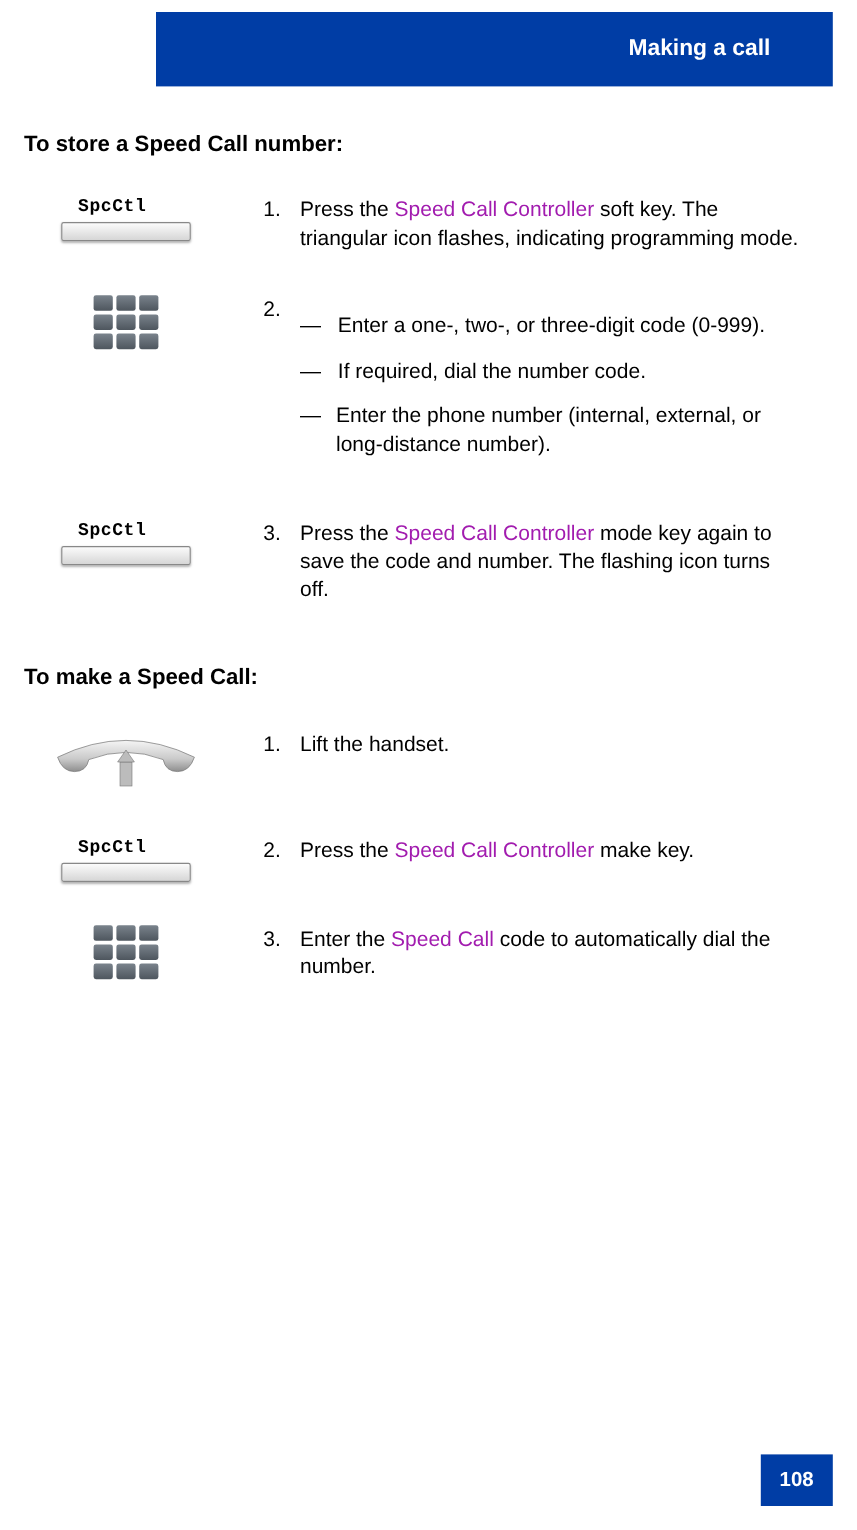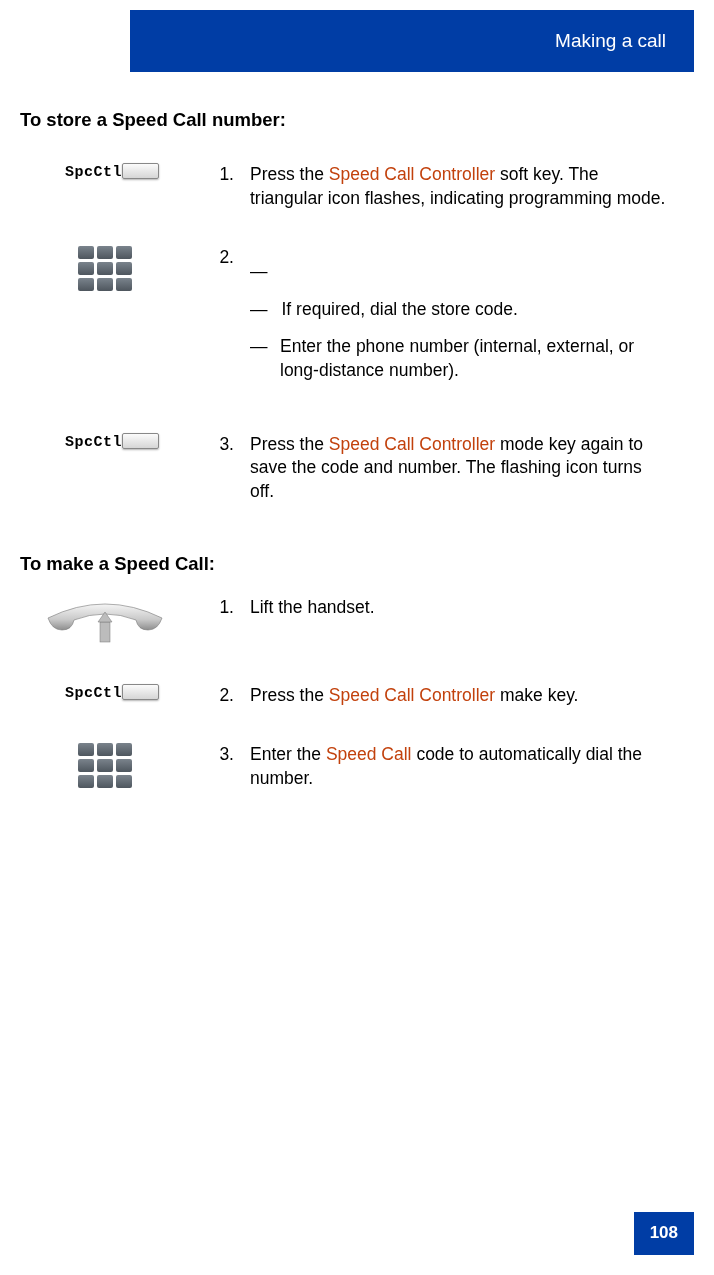--- a/index.html
+++ b/index.html
@@ -16,39 +16,39 @@
   .header-tab {
     position: absolute;
     top: 10px;
     left: 130px;
     right: 20px;
     height: 62px;
     background: #003da5;
     display: flex;
     align-items: center;
     justify-content: flex-end;
-    padding-right: 28px;
+    padding-right: 52px;
     color: #fff;
-    font-weight: normal;
+    font-weight: bold;
     font-size: 19px;
   }
   .content {
     position: absolute;
     top: 108px;
     left: 20px;
     right: 46px;
   }
   .section-heading {
     font-weight: bold;
     font-size: 18.5px;
     margin-bottom: 30px;
   }
   .section-heading.second {
     margin-top: 48px;
-    margin-bottom: 19px;
+    margin-bottom: 32px;
   }
   .step-row {
     display: flex;
     gap: 24px;
     margin-bottom: 36px;
   }
   .icon-col {
     width: 170px;
     flex-shrink: 0;
     display: flex;
@@ -61,35 +61,36 @@
     display: flex;
     gap: 16px;
   }
   .step-num {
     min-width: 20px;
     text-align: right;
   }
   .step-body {
     flex: 1;
   }
-  .blue-term { color: #c2410c; }
+  .blue-term { color: #a21caf; }
   .sub-list {
     margin-top: 14px;
   }
   .sub-item {
     display: flex;
     gap: 14px;
     margin-bottom: 14px;
   }
   .dash { min-width: 16px; }
 
   
   .softkey {
     width: 108px;
     display: flex;
+    flex-direction: column;
     align-items: flex-start;
   }
   .softkey-label {
     font-family: "Courier New", monospace;
     font-weight: bold;
     font-size: 15px;
     letter-spacing: 0.5px;
     margin-bottom: 2px;
     padding-left: 14px;
   }
@@ -171,24 +172,25 @@
           <div class="key"></div>
           <div class="key"></div>
       </div>
     </div>
     <div class="text-col">
       <div class="step-num">2.</div>
       <div class="step-body">
         <div class="sub-list">
           <div class="sub-item">
             <div class="dash">—</div>
+            <div>Enter a one-, two-, or three-digit code (0-999).</div>
           </div>
           <div class="sub-item">
             <div class="dash">—</div>
-            <div>If required, dial the store code.</div>
+            <div>If required, dial the number code.</div>
           </div>
           <div class="sub-item">
             <div class="dash">—</div>
             <div>Enter the phone number (internal, external, or long-distance number).</div>
           </div>
         </div>
       </div>
     </div>
   </div>
 

